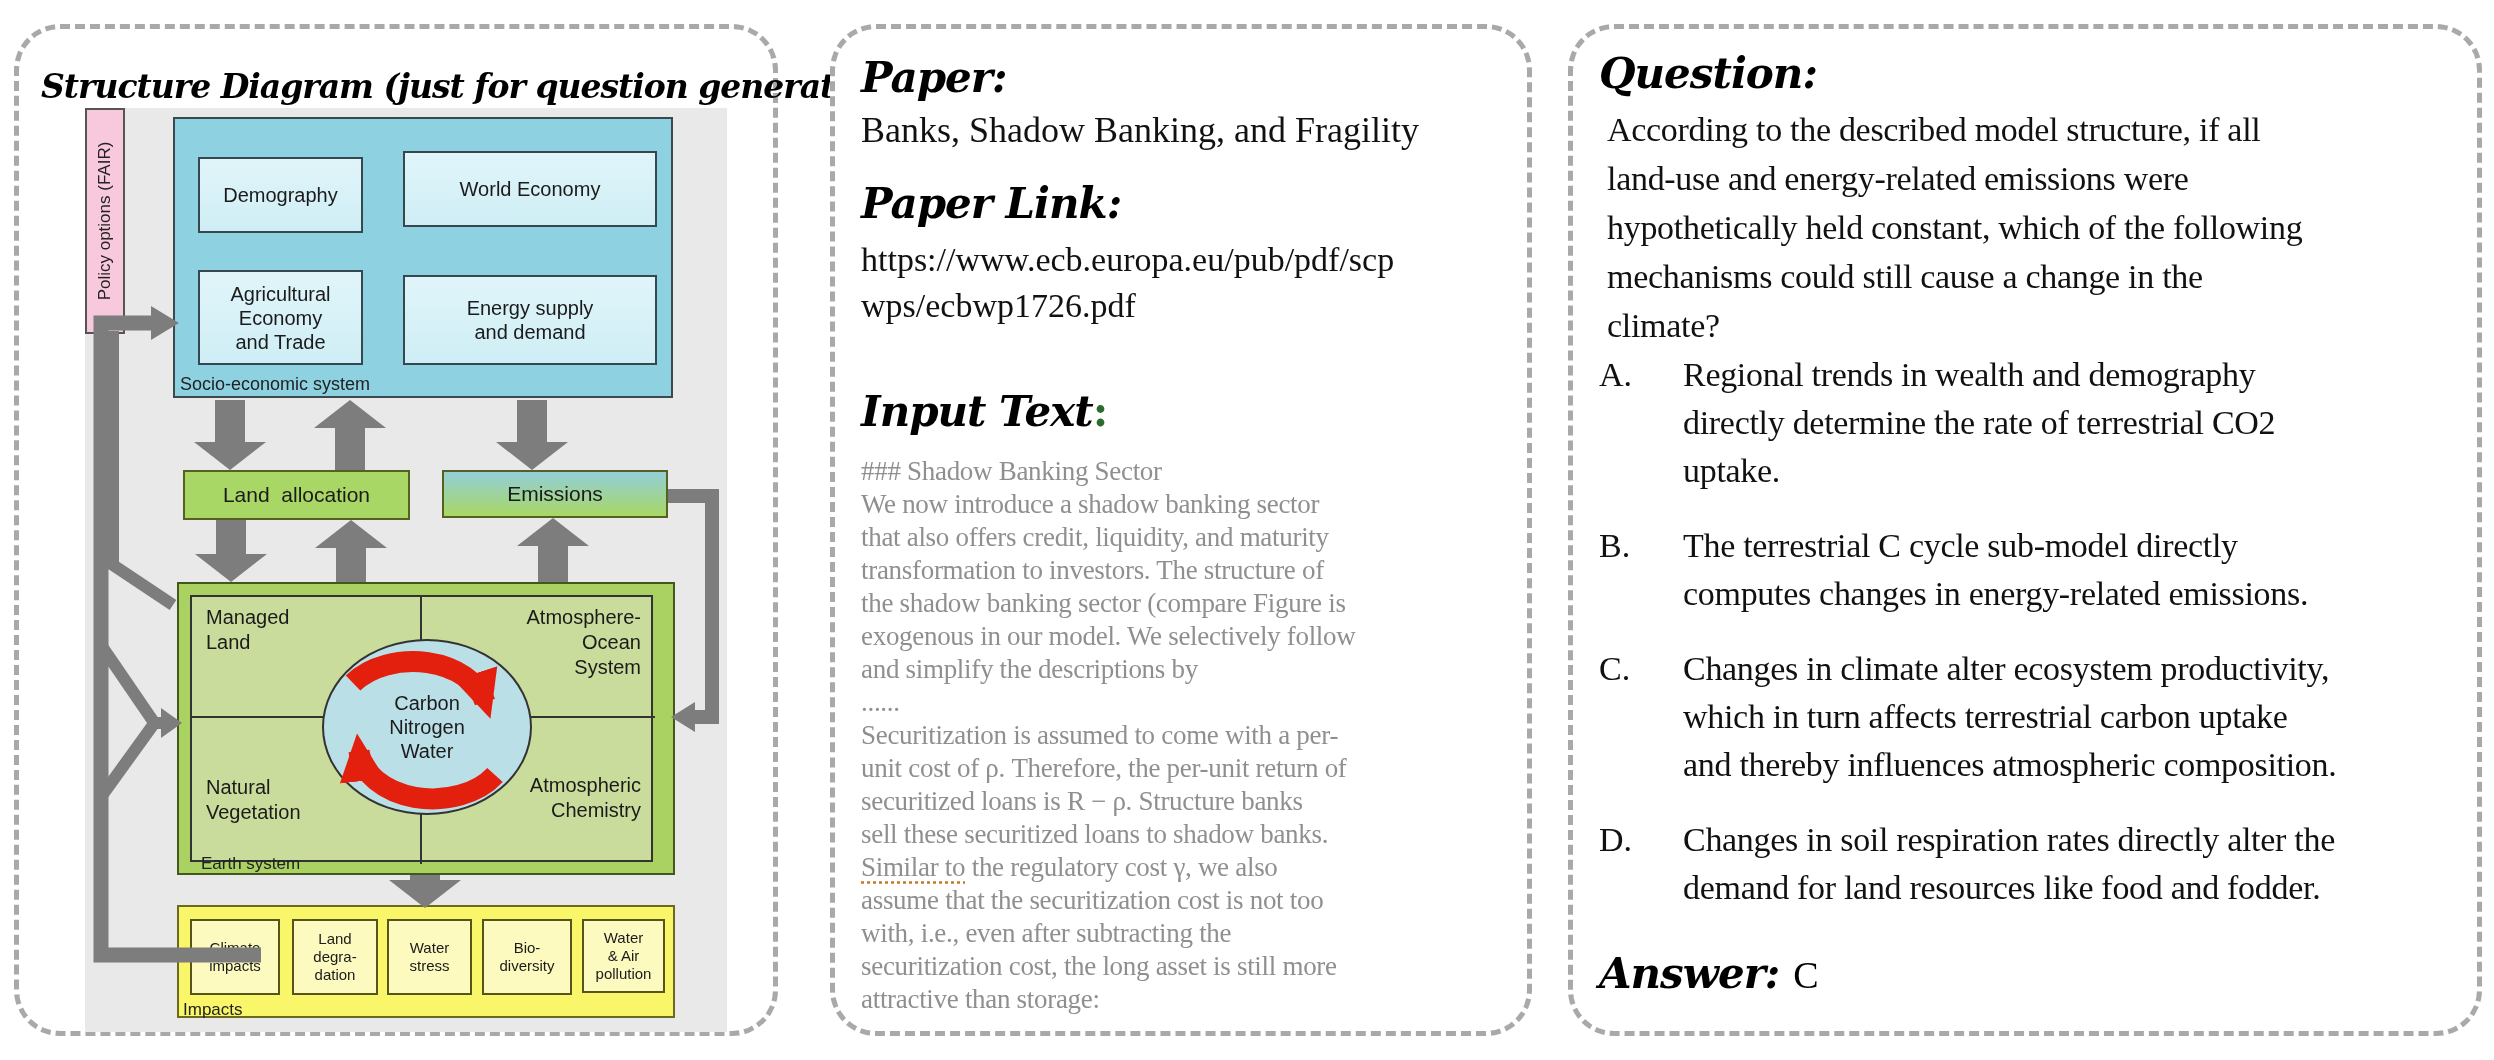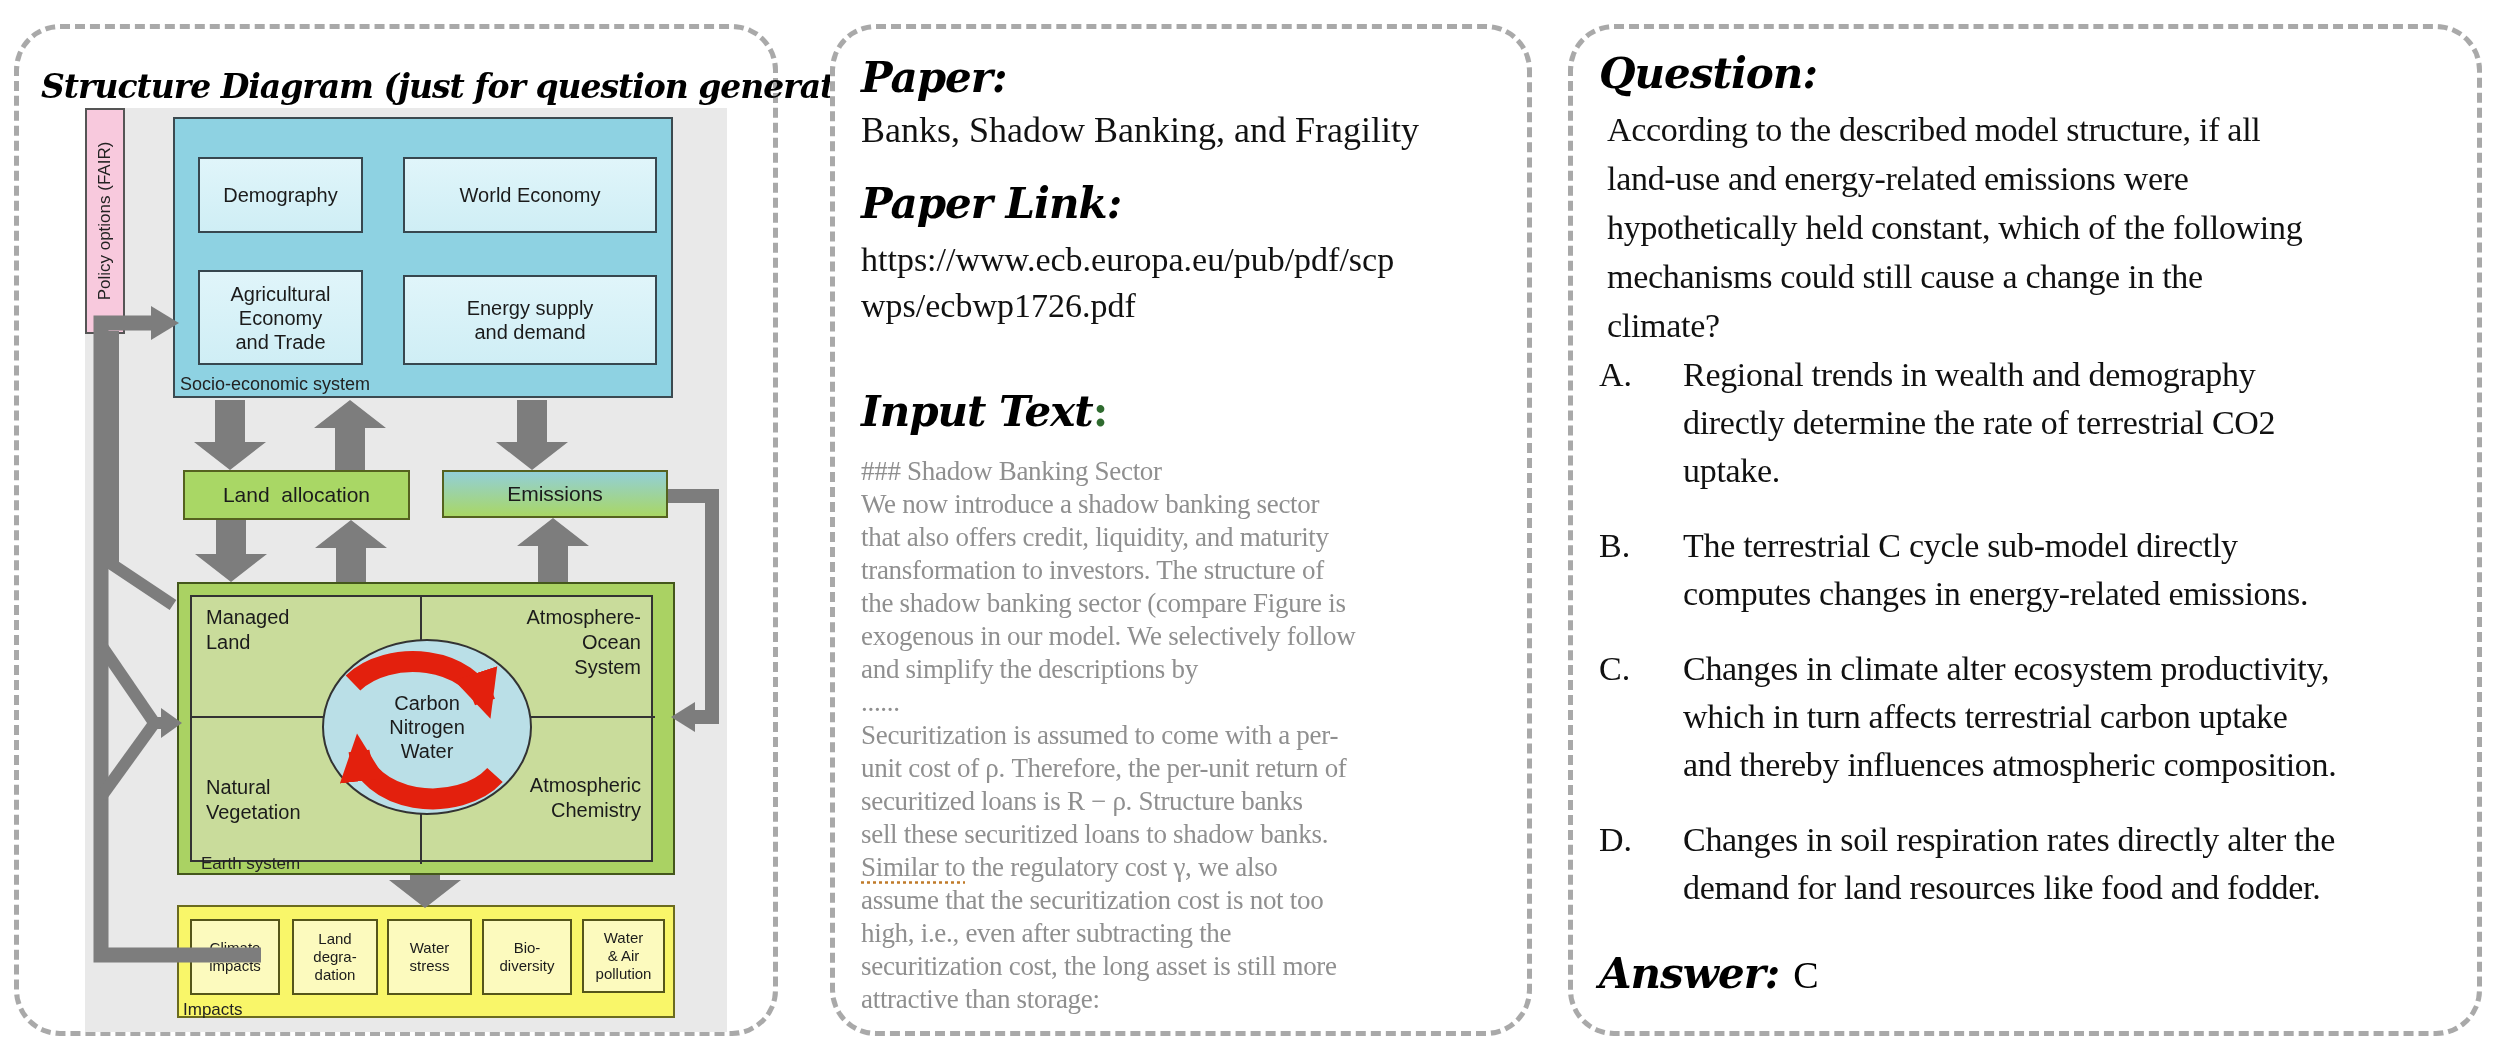--- a/index.html
+++ b/index.html
@@ -24,21 +24,21 @@
   .pre{white-space:pre-line;}
 
   
   #diagram-title{position:absolute;left:22px;top:38px;width:720px;font-size:33px;white-space:nowrap;}
   #diagram{position:absolute;left:66px;top:79px;width:642px;height:924px;background:#e9e9e9;}
   .dbox{position:absolute;border:2px solid #3c4a50;display:flex;align-items:center;justify-content:center;text-align:center;color:#1b1b1b;}
   .dlabel{position:absolute;font-size:17px;color:#222;}
   #socio-box{left:88px;top:9px;width:500px;height:281px;background:var(--socio-blue);}
   .socio-sub{background:linear-gradient(#e0f5fa,var(--socio-box-blue));font-size:20px;line-height:24px;border:2px solid #37474f;}
   #box-demography{left:113px;top:49px;width:165px;height:76px;}
-  #box-world{left:318px;top:49px;width:254px;height:76px;}
+  #box-world{left:318px;top:43px;width:254px;height:76px;}
   #box-agri{left:113px;top:162px;width:165px;height:95px;}
   #box-energy{left:318px;top:167px;width:254px;height:90px;}
   #socio-label{left:95px;top:266px;font-size:18px;}
   #box-landalloc{left:98px;top:362px;width:227px;height:50px;background:var(--green-box);border-color:#55621f;font-size:21px;white-space:pre;}
   #box-emissions{left:357px;top:362px;width:226px;height:48px;background:linear-gradient(#92cfd8,var(--green-box));border-color:#55621f;font-size:21px;}
   #earth-box{left:92px;top:474px;width:498px;height:293px;background:var(--earth-green);border-color:#44571c;}
   #earth-inner{position:absolute;left:105px;top:487px;width:463px;height:267px;background:var(--earth-inner);border:2px solid #333;}
   .qdiv{position:absolute;background:#333;}
   #qdiv-v{left:228px;top:0;width:2px;height:267px;}
   #qdiv-h{left:0;top:119px;width:463px;height:2px;}
@@ -199,21 +199,21 @@
       <div>the shadow banking sector (compare Figure is</div>
       <div>exogenous in our model. We selectively follow</div>
       <div>and simplify the descriptions by</div>
       <div>......</div>
       <div>Securitization is assumed to come with a per-</div>
       <div>unit cost of ρ. Therefore, the per-unit return of</div>
       <div>securitized loans is R − ρ. Structure banks</div>
       <div>sell these securitized loans to shadow banks.</div>
       <div><span class="dotted">Similar to</span> the regulatory cost γ, we also</div>
       <div>assume that the securitization cost is not too</div>
-      <div>high, i.e., even after subtracting the</div>
+      <div>with, i.e., even after subtracting the</div>
       <div>securitization cost, the long asset is still more</div>
       <div>attractive than storage:</div>
     </div>
 </div>
 
 <div class="panel" id="panel-question">
   <div class="p3 hw" id="question-heading">Question:</div>
   <div class="p3 serif pre" id="question-text">According to the described model structure, if all
 land-use and energy-related emissions were
 hypothetically held constant, which of the following

